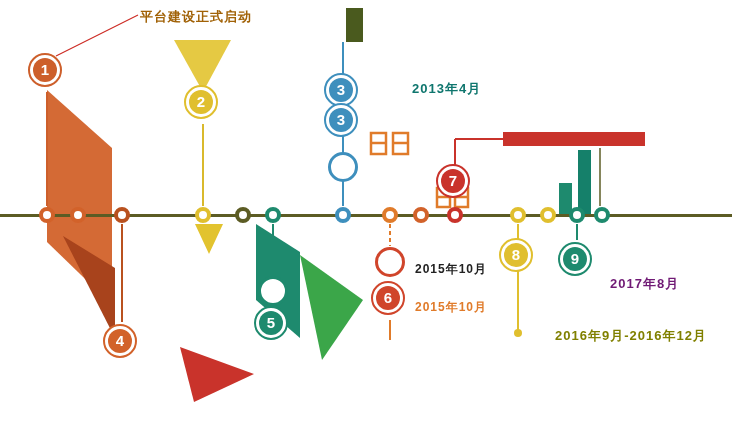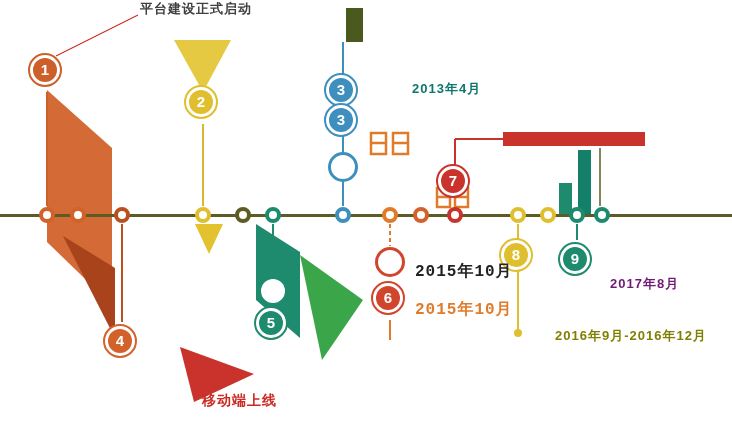--- a/index.html
+++ b/index.html
@@ -20,21 +20,21 @@
   }
   .badge .bin{
     width:24px;height:24px;border-radius:50%;background:var(--c);color:#fff;
     font-weight:bold;font-size:15px;line-height:24px;text-align:center;
   }
   .ring{
     position:absolute;width:24px;height:24px;border:3px solid var(--c);
     border-radius:50%;background:#fff;box-sizing:content-box;
   }
   .lbl{position:absolute;font-size:13px;font-weight:bold;white-space:nowrap;letter-spacing:1px;}
-  .lbl.sm{font-size:16px;font-family:Liberation Mono, monospace;}
+  .lbl.sm{font-size:12px;}
   .rainbow span{font-size:13px;font-weight:bold;}
 </style>
 </head>
 <body>
 
 <div class="stage">
 
   <svg class="decor" viewBox="0 0 732 423">
 
     <polygon points="47,90 112,148 112,305 47,242" fill="#D2622A" opacity="0.95"></polygon>
@@ -121,21 +121,20 @@
   <div class="badge" style="left:436px;top:164px;--c:#C9332B">
       <span class="bin">7</span>
     </div>
   <div class="badge" style="left:499px;top:238px;--c:#E0BF2E">
       <span class="bin">8</span>
     </div>
   <div class="badge" style="left:558px;top:242px;--c:#1E8A6E">
       <span class="bin">9</span>
     </div>
 
-  <div class="lbl" style="left:140px;top:0;color:#404040">平台建设正式启动</div>
+  <div class="lbl" style="left:140px;top:8px;color:#a16207">平台建设正式启动</div>
   <div class="lbl" style="left:412px;top:80px;color:#0f766e">2013年4月</div>
   <div class="lbl sm" style="left:415px;top:261px;color:#222222">2015年10月</div>
   <div class="lbl sm" style="left:415px;top:299px;color:#E07B2A">2015年10月</div>
   <div class="lbl" style="left:555px;top:327px;color:#808000">2016年9月-2016年12月</div>
   <div class="lbl" style="left:610px;top:275px;color:#701a75">2017年8月</div>
-  <div class="lbl" style="left:202px;top:392px;color:#CC2B24;font-size:14px">移动端上线</div>
 
 </div>
 
 </body></html>

